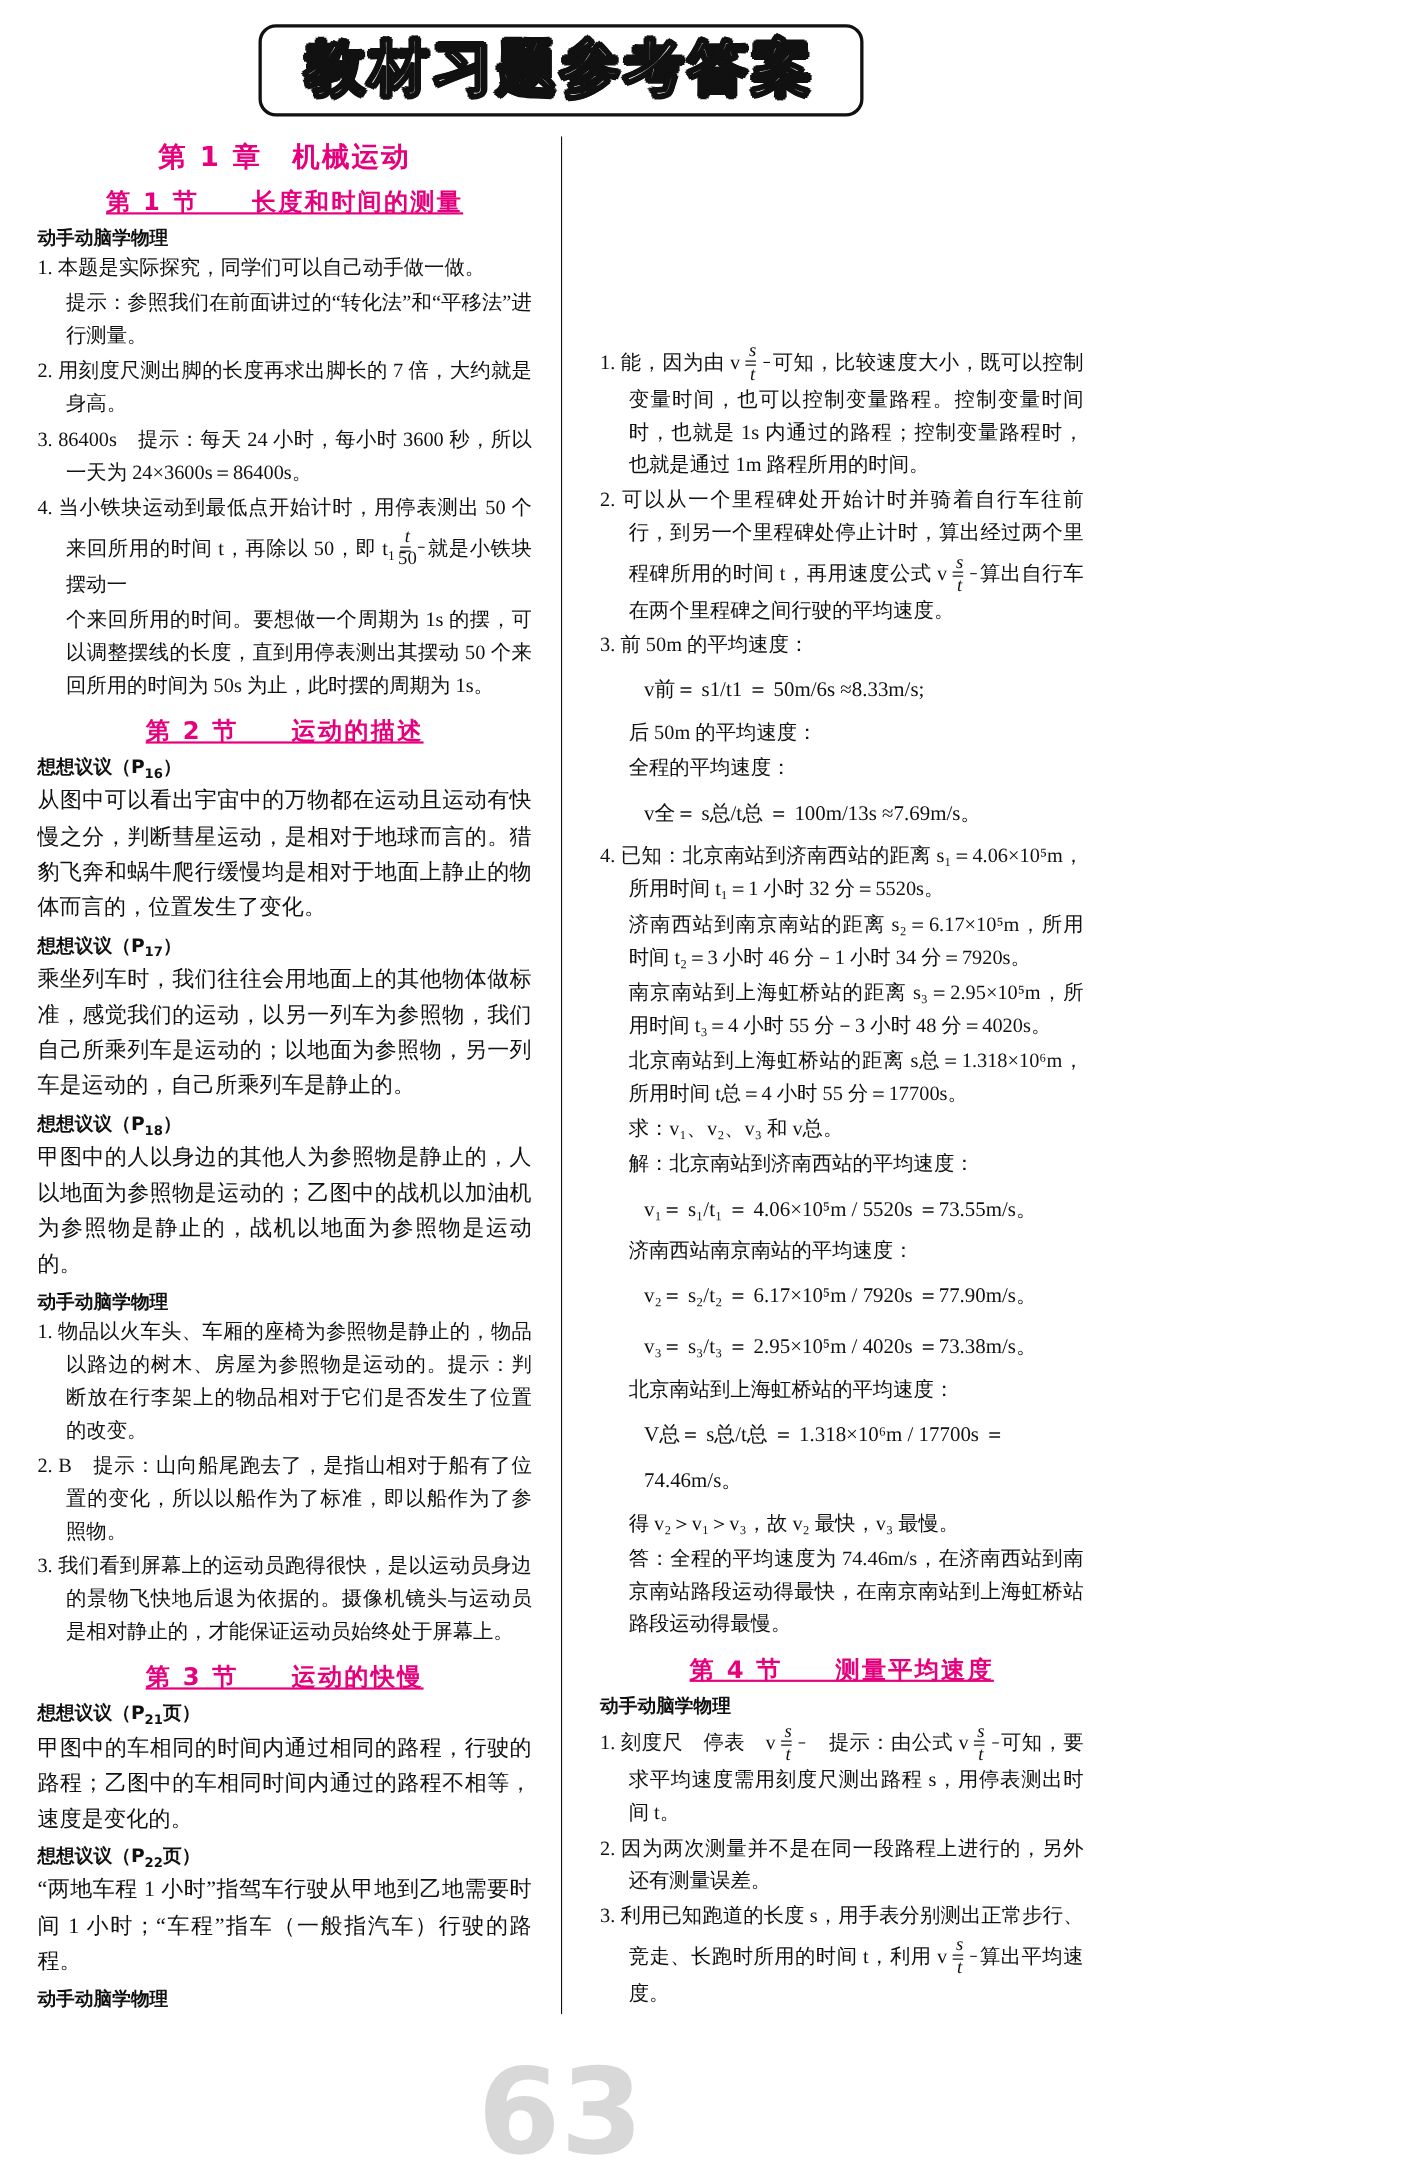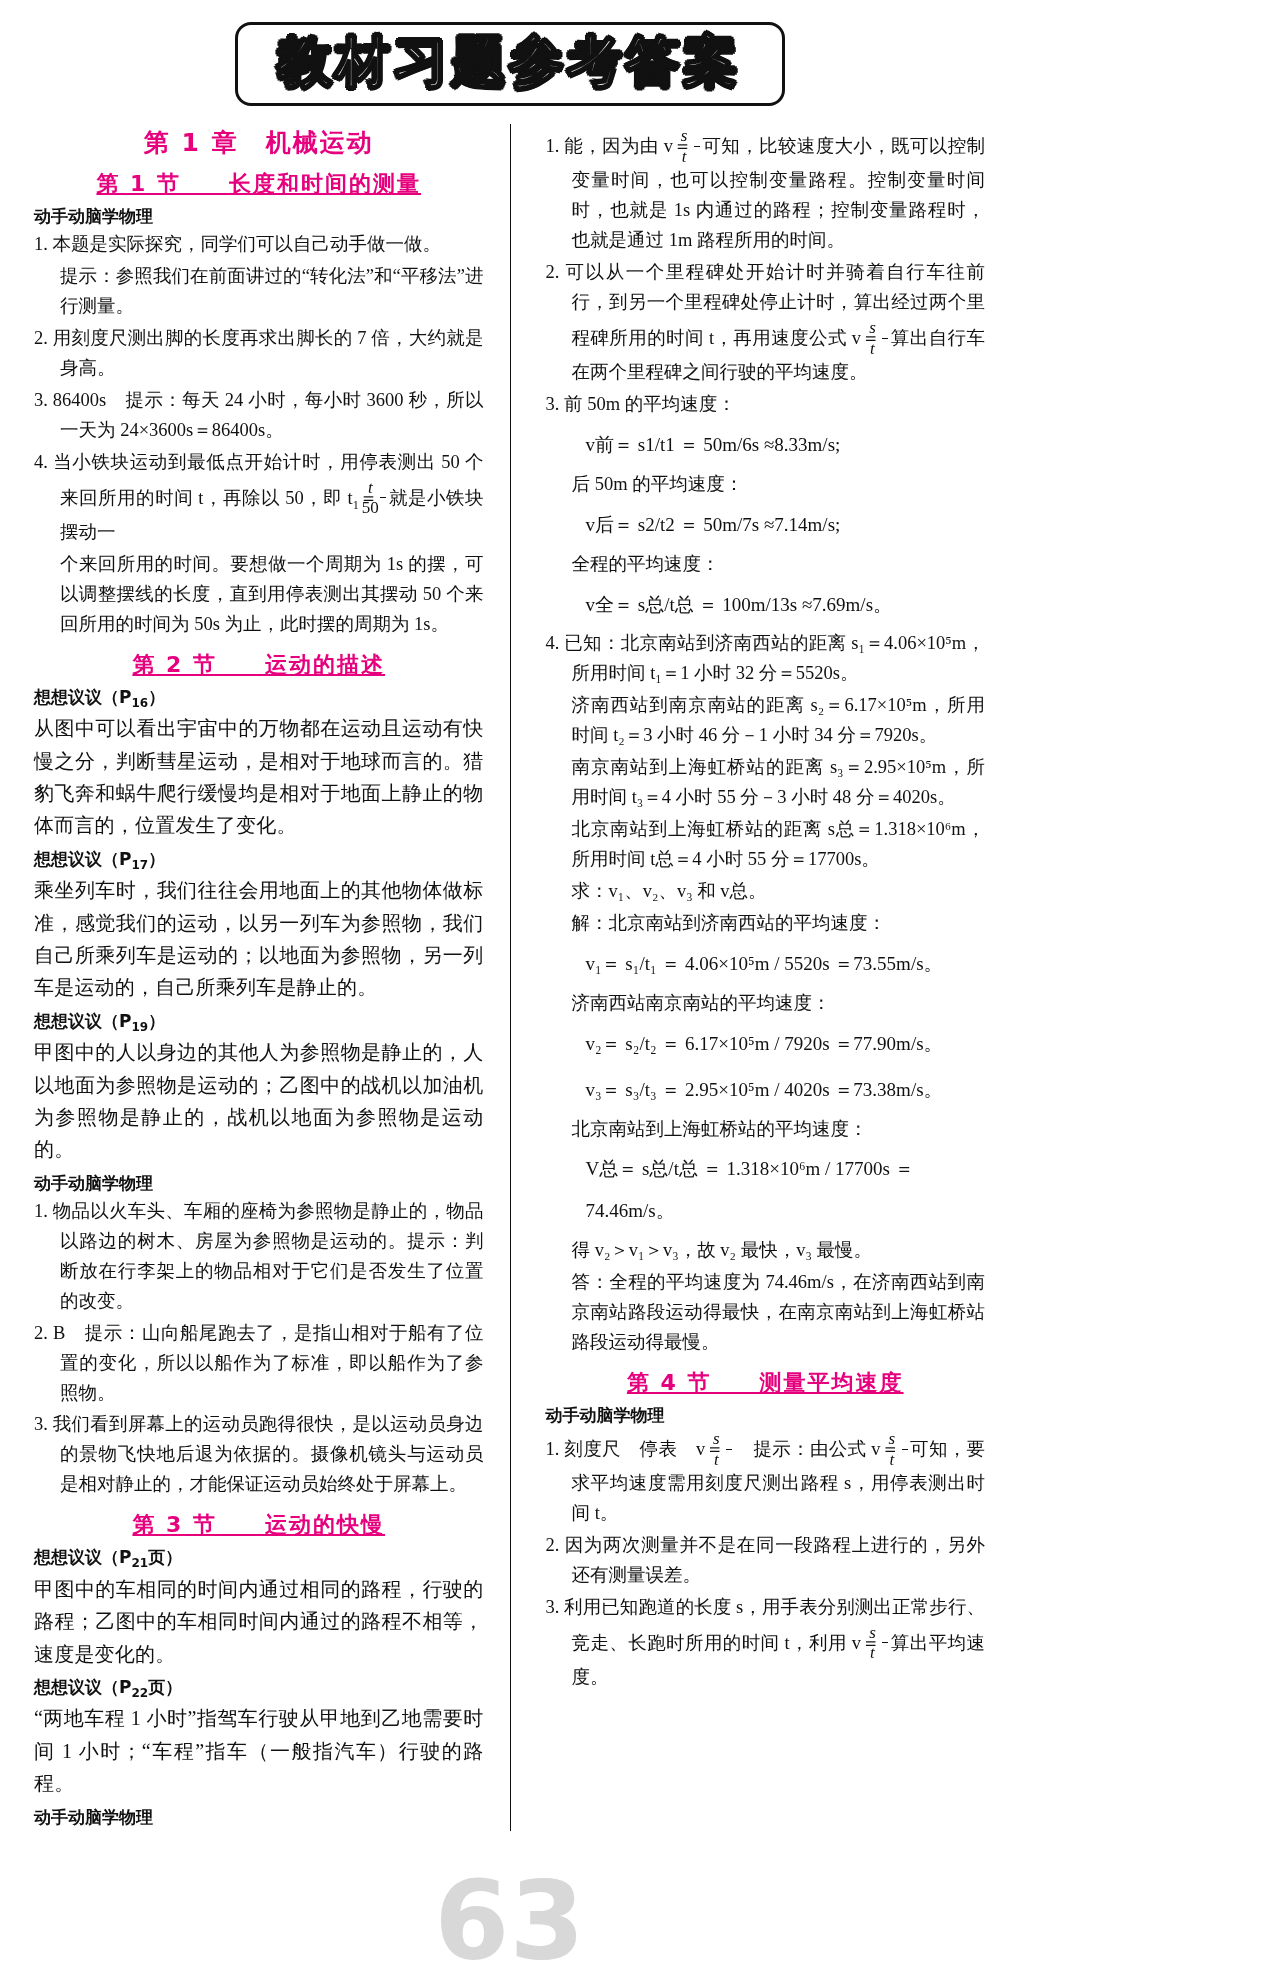--- a/index.html
+++ b/index.html
@@ -145,21 +145,21 @@
     right:0;
     bottom:-6px;
     text-align:center;
     font-size:108px;
     font-weight:bold;
     color:#d8d8d8;
     font-family:"DejaVu Sans", sans-serif;
     z-index:0;
     line-height:1;
   }
-  .cols{ position:relative; z-index:1; }
+  .cols{ position:relative; z-index:1;align-items:flex-end; }
 </style>
 </head>
 <body>
 
 <div class="page">
 
   <div class="banner-wrap">
     <div class="banner">
       <div class="banner-title">教材习题参考答案</div>
     </div>
@@ -191,21 +191,21 @@
         <span>想想议议（P</span><span class="sub">16</span><span>）</span>
       </div>
       <p class="t">从图中可以看出宇宙中的万物都在运动且运动有快慢之分，判断彗星运动，是相对于地球而言的。猎豹飞奔和蜗牛爬行缓慢均是相对于地面上静止的物体而言的，位置发生了变化。</p>
 
       <div class="sub-head">
         <span>想想议议（P</span><span class="sub">17</span><span>）</span>
       </div>
       <p class="t">乘坐列车时，我们往往会用地面上的其他物体做标准，感觉我们的运动，以另一列车为参照物，我们自己所乘列车是运动的；以地面为参照物，另一列车是运动的，自己所乘列车是静止的。</p>
 
       <div class="sub-head">
-        <span>想想议议（P</span><span class="sub">19</span><span>）</span>
+        <span>想想议议（P</span><span class="sub">18</span><span>）</span>
       </div>
       <p class="t">甲图中的人以身边的其他人为参照物是静止的，人以地面为参照物是运动的；乙图中的战机以加油机为参照物是静止的，战机以地面为参照物是运动的。</p>
 
       <div class="sub-head">动手动脑学物理</div>
       <p class="item">1. 物品以火车头、车厢的座椅为参照物是静止的，物品以路边的树木、房屋为参照物是运动的。提示：判断放在行李架上的物品相对于它们是否发生了位置的改变。</p>
       <p class="item">2. B　提示：山向船尾跑去了，是指山相对于船有了位置的变化，所以以船作为了标准，即以船作为了参照物。</p>
       <p class="item">3. 我们看到屏幕上的运动员跑得很快，是以运动员身边的景物飞快地后退为依据的。摄像机镜头与运动员是相对静止的，才能保证运动员始终处于屏幕上。</p>
 
       <div class="section-title">第 3 节　　运动的快慢</div>
 
@@ -228,21 +228,20 @@
         <span>1. 能，因为由 v＝</span><span class="frac"><span class="num it">s</span><span class="den it">t</span></span><span>可知，比较速度大小，既可以控制变量时间，也可以控制变量路程。控制变量时间时，也就是 1s 内通过的路程；控制变量路程时，也就是通过 1m 路程所用的时间。</span>
       </p>
 
       <p class="item">
         <span>2. 可以从一个里程碑处开始计时并骑着自行车往前行，到另一个里程碑处停止计时，算出经过两个里程碑所用的时间 t，再用速度公式 v＝</span><span class="frac"><span class="num it">s</span><span class="den it">t</span></span><span>算出自行车在两个里程碑之间行驶的平均速度。</span>
       </p>
 
       <p class="item">3. 前 50m 的平均速度：</p>
       <p class="eq-left">v前＝ s1/t1 ＝ 50m/6s ≈8.33m/s;</p>
       <p class="sub-item">后 50m 的平均速度：</p>
-      <p class="eq-left">v后＝ s2/t2 ＝ 50m/7s ≈7.14m/s;</p>
       <p class="sub-item">全程的平均速度：</p>
       <p class="eq-left">v全＝ s总/t总 ＝ 100m/13s ≈7.69m/s。</p>
 
       <p class="item">4. 已知：北京南站到济南西站的距离 s₁＝4.06×10⁵m，所用时间 t₁＝1 小时 32 分＝5520s。</p>
       <p class="sub-item">济南西站到南京南站的距离 s₂＝6.17×10⁵m，所用时间 t₂＝3 小时 46 分－1 小时 34 分＝7920s。</p>
       <p class="sub-item">南京南站到上海虹桥站的距离 s₃＝2.95×10⁵m，所用时间 t₃＝4 小时 55 分－3 小时 48 分＝4020s。</p>
       <p class="sub-item">北京南站到上海虹桥站的距离 s总＝1.318×10⁶m，所用时间 t总＝4 小时 55 分＝17700s。</p>
       <p class="sub-item">求：v₁、v₂、v₃ 和 v总。</p>
       <p class="sub-item">解：北京南站到济南西站的平均速度：</p>
 

